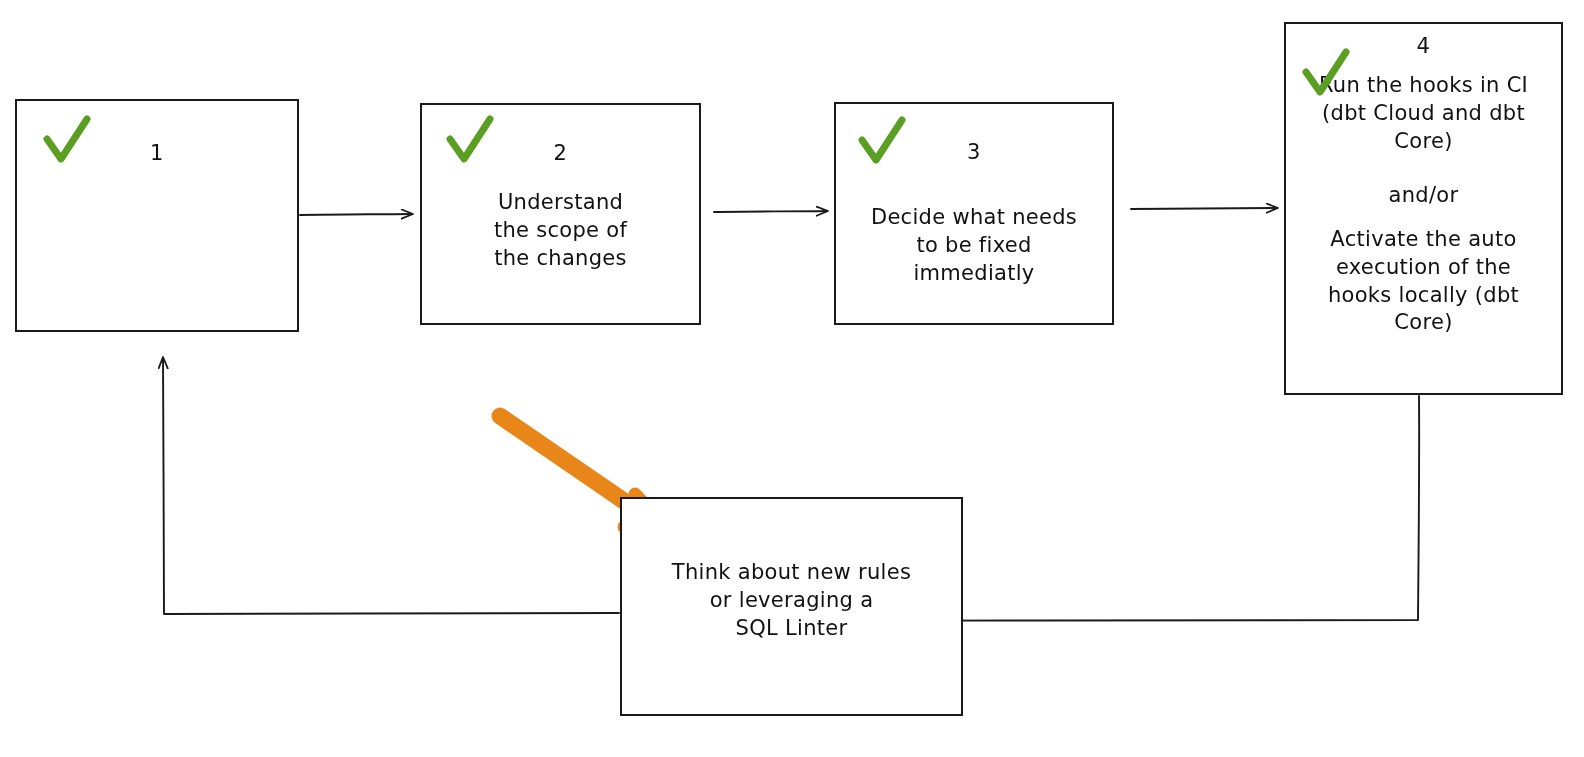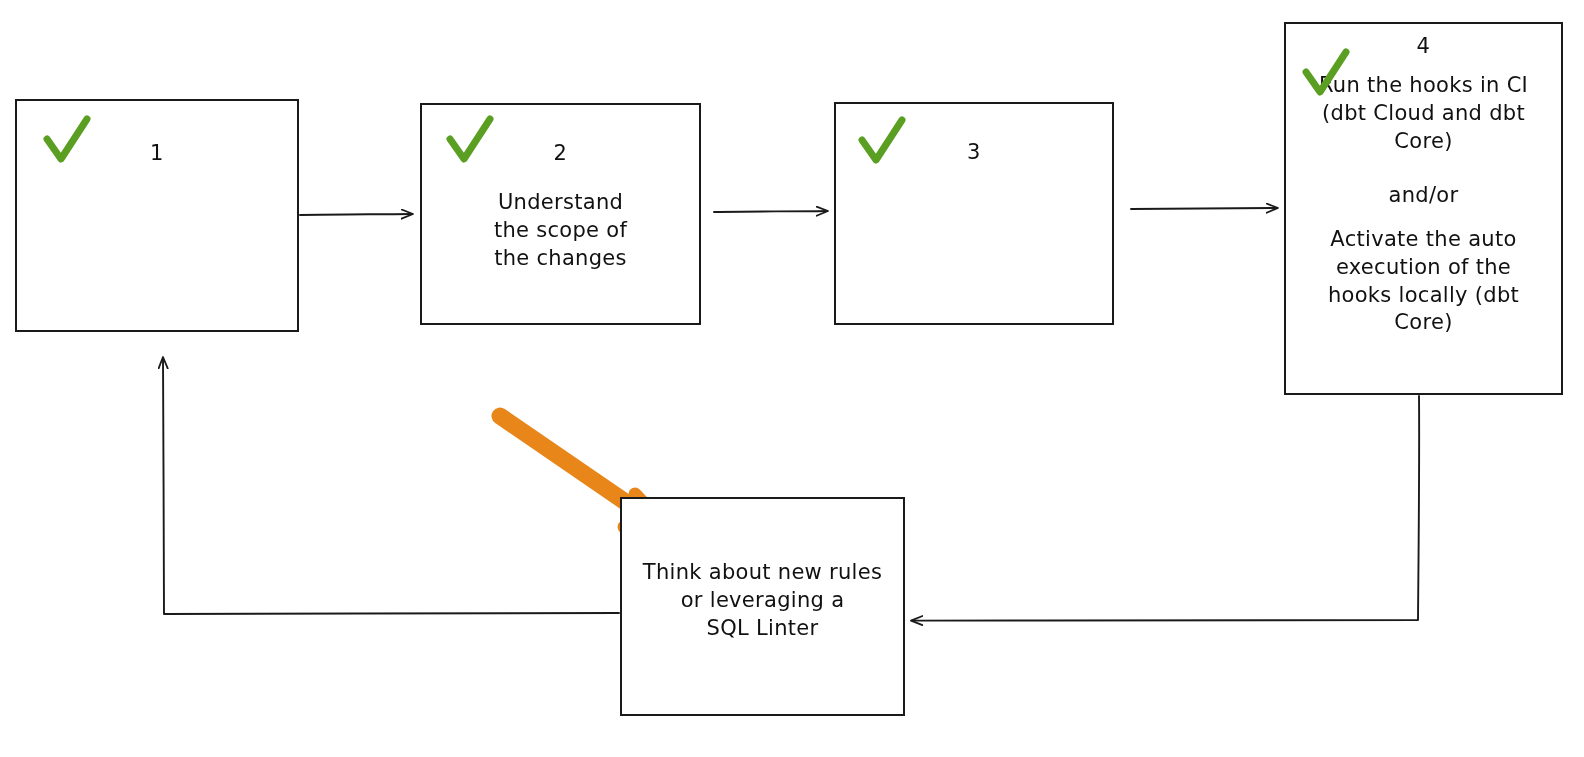--- a/index.html
+++ b/index.html
@@ -83,21 +83,21 @@
     left: 1284px; top: 22px; width: 279px; height: 373px;
   }
   #node-4 .node-num { margin-top: 10px; }
   #node-4 .node-body { margin-top: 14px; }
   #node-4 .node-body.second { margin-top: 26px; }
   #node-4 .node-body.third { margin-top: 16px; }
   #node-4 .check { left: 14px; top: 24px; }
 
   
   #node-5 {
-    left: 620px; top: 497px; width: 285px; height: 219px;
+    left: 620px; top: 497px; width: 343px; height: 219px;
     justify-content: flex-start;
   }
   #node-5 .node-body { margin-top: 60px; }
 </style>
 </head>
 <body>
 
 <div id="canvas">
 
   <svg class="svg-layer" viewBox="0 0 1584 757" xmlns="http://www.w3.org/2000/svg">
@@ -151,20 +151,23 @@
     <div class="node-body">Understand
 the scope of
 the changes</div>
   </div>
 
   <div class="node" id="node-3">
     <svg class="check" viewBox="0 0 52 52" xmlns="http://www.w3.org/2000/svg">
       <path d="M6,24 L20,44 L46,4" fill="none" stroke="#5A9E22" stroke-width="7" stroke-linecap="round" stroke-linejoin="round"></path>
     </svg>
     <div class="node-num">3</div>
+    <div class="node-body">Decide what needs
+to be fixed
+immediatly</div>
   </div>
 
   <div class="node" id="node-4">
     <svg class="check" viewBox="0 0 52 52" xmlns="http://www.w3.org/2000/svg">
       <path d="M6,24 L20,44 L46,4" fill="none" stroke="#5A9E22" stroke-width="7" stroke-linecap="round" stroke-linejoin="round"></path>
     </svg>
     <div class="node-num">4</div>
     <div class="node-body">Run the hooks in CI
 (dbt Cloud and dbt
 Core)</div>

